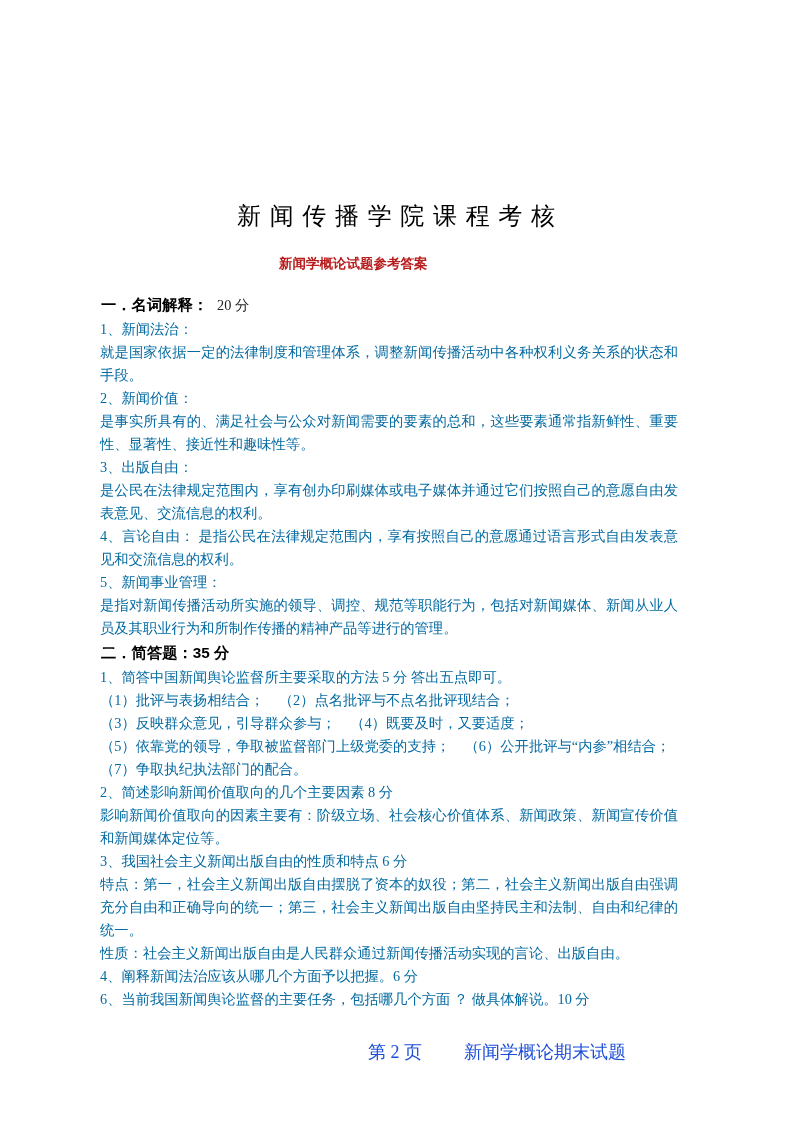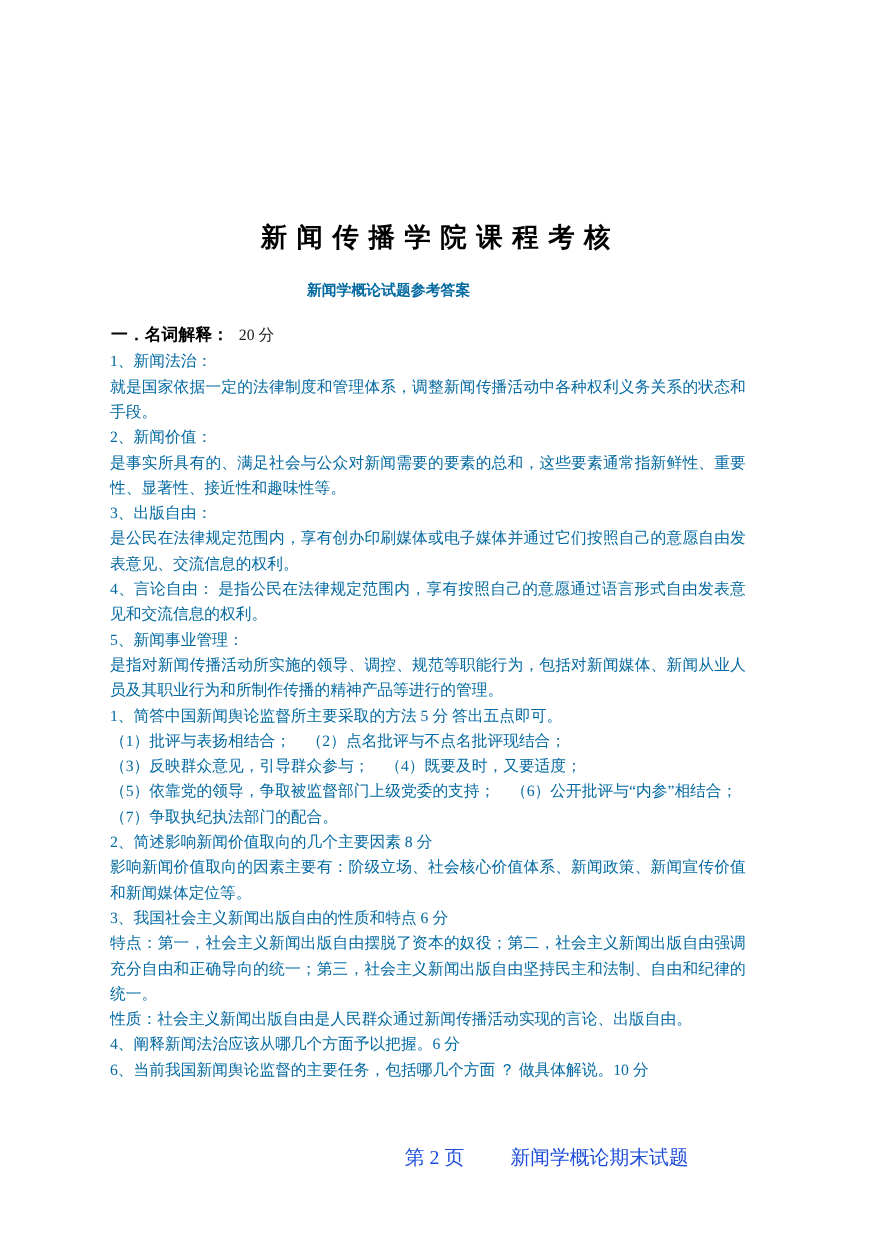--- a/index.html
+++ b/index.html
@@ -17,34 +17,34 @@
     color: #212121;
   }
   .doc-title {
     position: absolute;
     top: 200px;
     left: 0;
     width: 100%;
     margin: 0;
     text-align: center;
     font-family: "Liberation Sans", sans-serif;
-    font-weight: bold;
+    font-weight: normal;
     font-size: 24px;
     letter-spacing: 1px;
     color: #000000;
     white-space: nowrap;
   }
   .doc-subtitle {
     position: absolute;
     top: 255px;
     left: 279px;
     font-family: "Liberation Sans", sans-serif;
     font-weight: bold;
     font-size: 13.5px;
-    color: #0369a1;
+    color: #b91c1c;
     white-space: nowrap;
   }
   .content {
     position: absolute;
     top: 292px;
     left: 100px;
     width: 578px;
     font-size: 14.3px;
     line-height: 23px;
   }
@@ -96,20 +96,21 @@
     <p class="para">1、新闻法治：</p>
     <p class="para">就是国家依据一定的法律制度和管理体系，调整新闻传播活动中各种权利义务关系的状态和手段。</p>
     <p class="para">2、新闻价值：</p>
     <p class="para">是事实所具有的、满足社会与公众对新闻需要的要素的总和，这些要素通常指新鲜性、重要性、显著性、接近性和趣味性等。</p>
     <p class="para">3、出版自由：</p>
     <p class="para">是公民在法律规定范围内，享有创办印刷媒体或电子媒体并通过它们按照自己的意愿自由发表意见、交流信息的权利。</p>
     <p class="para">4、言论自由： 是指公民在法律规定范围内，享有按照自己的意愿通过语言形式自由发表意见和交流信息的权利。</p>
     <p class="para">5、新闻事业管理：</p>
     <p class="para">是指对新闻传播活动所实施的领导、调控、规范等职能行为，包括对新闻媒体、新闻从业人员及其职业行为和所制作传播的精神产品等进行的管理。</p>
 
+    <p class="sec-head"><span>二．简答题：35 分</span><span class="score"></span></p>
 
     <p class="para">1、简答中国新闻舆论监督所主要采取的方法 5 分 答出五点即可。</p>
     <p class="para">（1）批评与表扬相结合；　（2）点名批评与不点名批评现结合；</p>
     <p class="para">（3）反映群众意见，引导群众参与；　（4）既要及时，又要适度；</p>
     <p class="para">（5）依靠党的领导，争取被监督部门上级党委的支持；　（6）公开批评与“内参”相结合；</p>
     <p class="para">（7）争取执纪执法部门的配合。</p>
     <p class="para">2、简述影响新闻价值取向的几个主要因素 8 分</p>
     <p class="para">影响新闻价值取向的因素主要有：阶级立场、社会核心价值体系、新闻政策、新闻宣传价值和新闻媒体定位等。</p>
     <p class="para">3、我国社会主义新闻出版自由的性质和特点 6 分</p>
     <p class="para">特点：第一，社会主义新闻出版自由摆脱了资本的奴役；第二，社会主义新闻出版自由强调充分自由和正确导向的统一；第三，社会主义新闻出版自由坚持民主和法制、自由和纪律的统一。</p>

